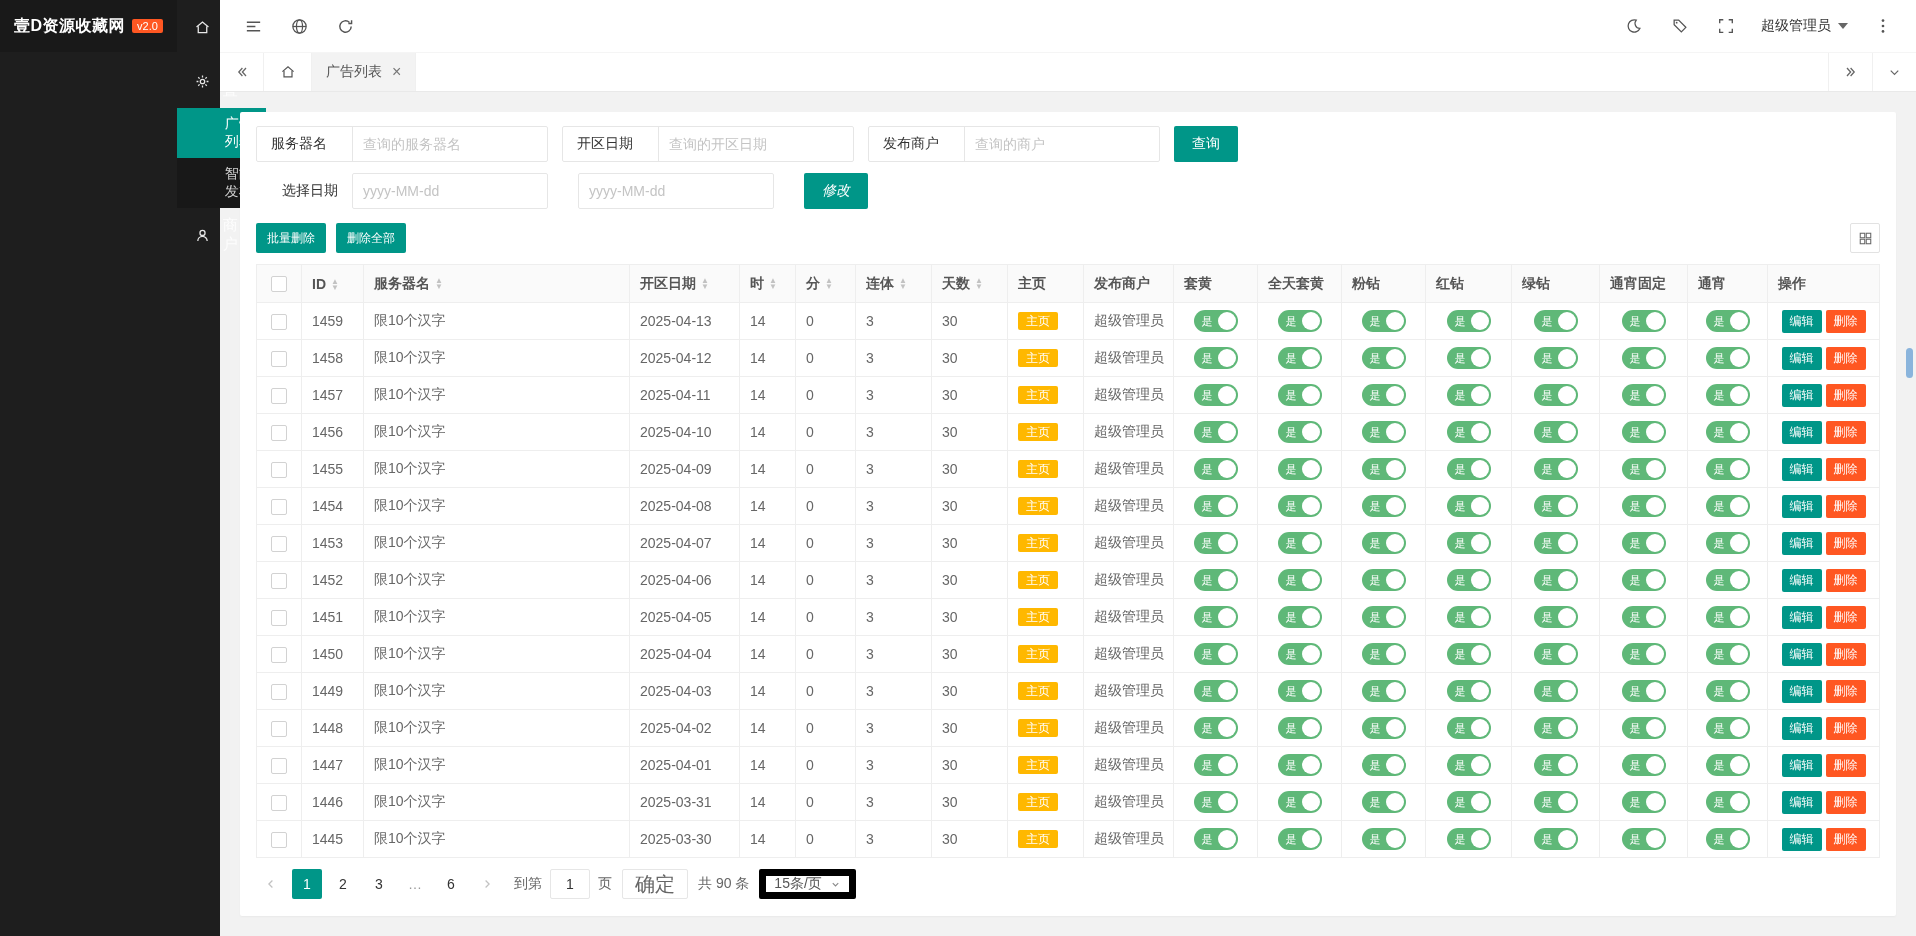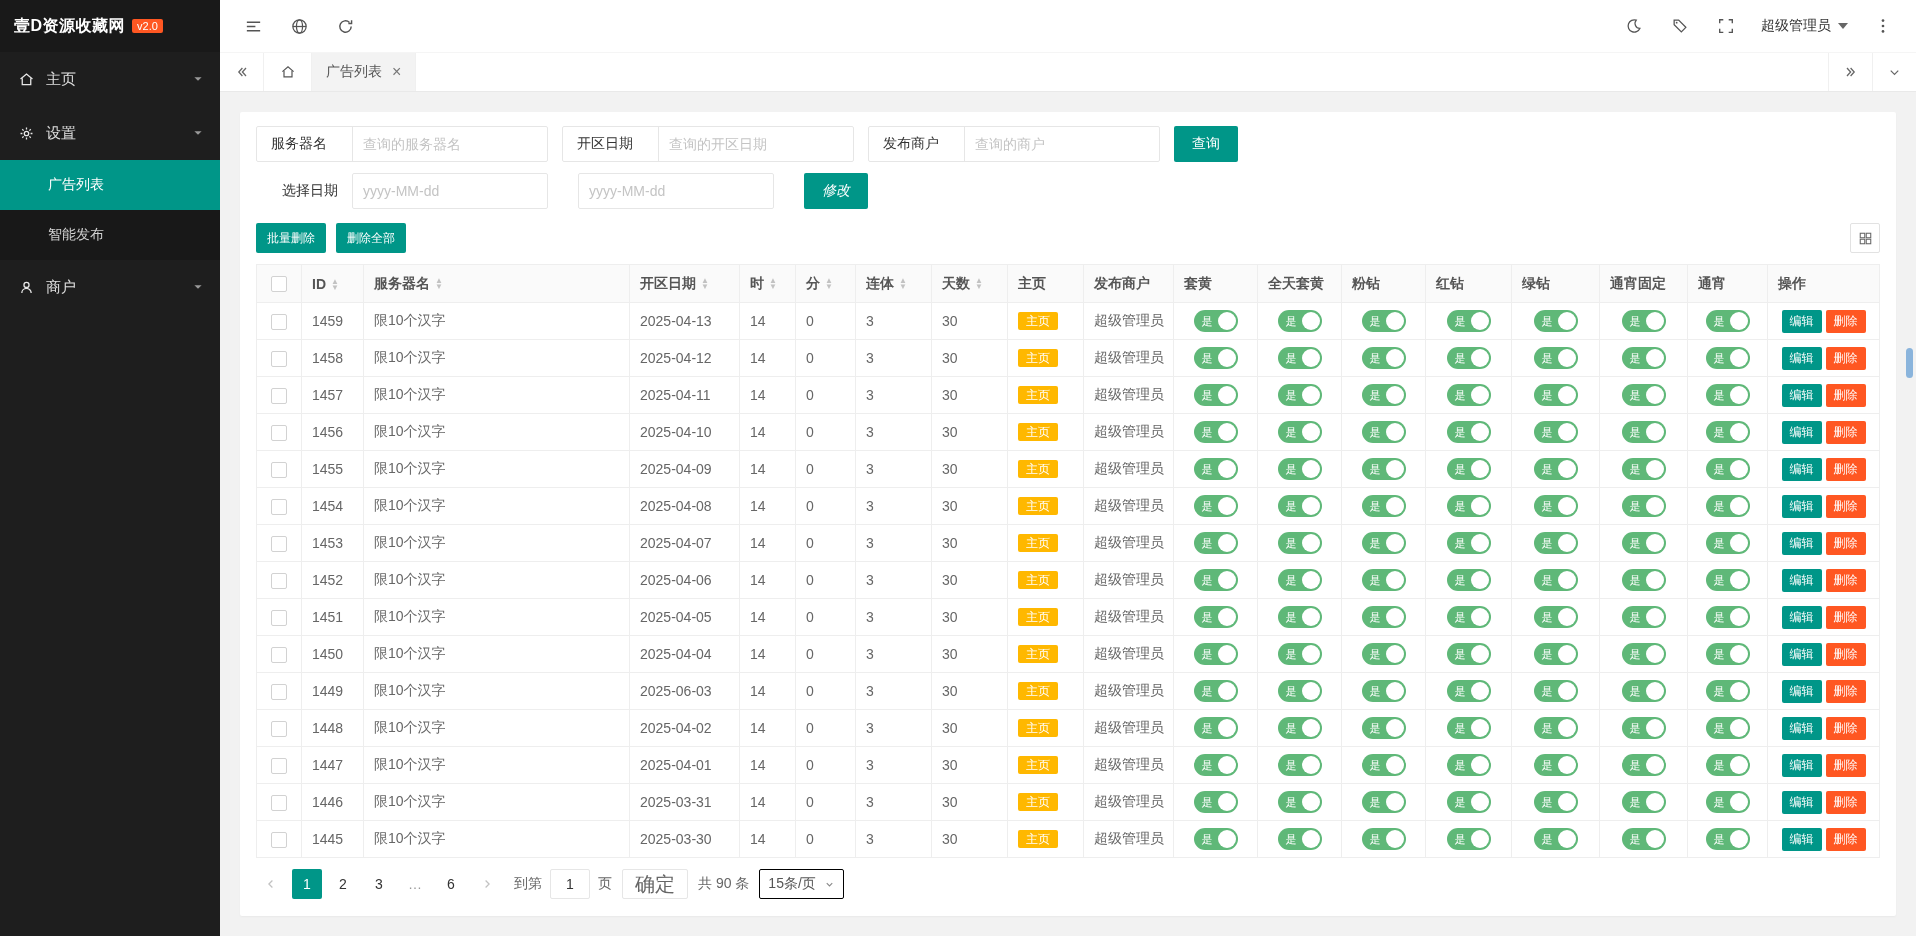--- a/index.html
+++ b/index.html
@@ -2,21 +2,21 @@
 <html><head>
 <meta charset="utf-8">
 <style>
   *{box-sizing:border-box;margin:0;padding:0}
   html,body{width:1916px;height:936px}
   body{font-family:"Liberation Sans","DejaVu Sans",sans-serif;font-size:14px;color:#333;background:#f2f2f2;overflow:hidden;position:relative}
   svg{display:block}
   .app{display:flex;width:100%;height:100%}
 
   
-  .sidebar{width:220px;background:#1e1e1e;flex-shrink:0;display:flex;flex-direction:column}
+  .sidebar{width:220px;background:#1e1e1e;flex-shrink:0;display:flex;flex-direction:row}
   .logo{height:52px;display:flex;align-items:center;padding:0 14px;background:#191919;flex-shrink:0}
   .logo-text{color:#fff;font-size:16px;font-weight:bold;letter-spacing:.5px;white-space:nowrap}
   .logo-badge{background:#ff5722;color:#fff;font-size:11px;padding:1px 5px;border-radius:2px;margin-left:7px}
   .menu{flex:1}
   .menu-item{height:54px;display:flex;align-items:center;padding:0 16px;color:rgba(255,255,255,.85);cursor:pointer}
   .mi-icon{width:20px;height:20px;display:flex;align-items:center;justify-content:center;margin-right:10px;color:#e8e8e8}
   .mi-label{font-size:15px;flex:1}
   .mi-caret{color:rgba(255,255,255,.55)}
   .submenu{background:#181818}
   .submenu-item{height:50px;display:flex;align-items:center;padding-left:48px;color:#d0d0d0;font-size:14px;cursor:pointer}
@@ -83,21 +83,21 @@
   .pagination{display:flex;align-items:center;margin-top:11px;color:#666;font-size:14px}
   .pages-wrap{display:inline-flex;align-items:center}
   .page-btn{min-width:30px;height:30px;display:inline-flex;align-items:center;justify-content:center;margin-right:6px;color:#333;cursor:pointer;border-radius:2px;padding:0 4px;background:#fff}
   .page-btn.active{background:#009688;color:#fff;cursor:default}
   .page-btn.ellipsis{color:#999;cursor:default}
   .page-nav{color:#c2c2c2}
   .goto-label{margin-left:6px}
   .goto-input{width:40px;height:30px;border:1px solid #e6e6e6;border-radius:2px;text-align:center;margin:0 8px;outline:none;color:#333;font-size:14px}
   .confirm-btn{height:30px;padding:0 12px;border:1px solid #e6e6e6;background:#fff;color:#666;border-radius:2px;margin:0 10px;cursor:pointer;font-size:20px}
   .total-text{margin-right:10px}
-  .size-select{height:30px;border:1px solid #000000;border-radius:2px;display:flex;align-items:center;padding:0 8px;gap:8px;cursor:pointer;background:#fff;color:#555}
+  .size-select{height:30px;border:7px solid #000000;border-radius:2px;display:flex;align-items:center;padding:0 8px;gap:8px;cursor:pointer;background:#fff;color:#555}
 
   
   .scroll-thumb{position:absolute;right:3px;top:348px;width:7px;height:30px;border-radius:4px;background:#8ab4dc}
 </style>
 </head>
 <body>
 
 <div class="app">
 
   <aside class="sidebar">
@@ -783,21 +783,21 @@
                   </span></td>
     <td class="c-center">
       <button class="btn-xs edit">编辑</button><button class="btn-xs del">删除</button>
     </td>
   </tr>
 
   <tr>
     <td class="c-center"><span class="checkbox"></span></td>
     <td>1449</td>
     <td>限10个汉字</td>
-    <td>2025-06-03</td>
+    <td>2025-04-03</td>
     <td>14</td>
     <td>0</td>
     <td>3</td>
     <td>30</td>
     <td><span class="badge">主页</span></td>
     <td>超级管理员</td>
     <td class="c-center"><span class="switch">
                     <span class="sw-label">是</span>
                     <span class="sw-knob"></span>
                   </span></td>

